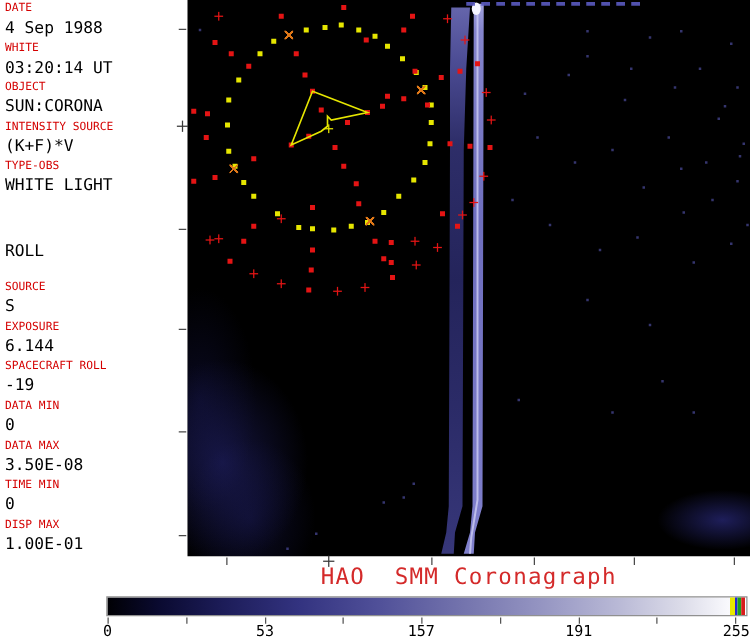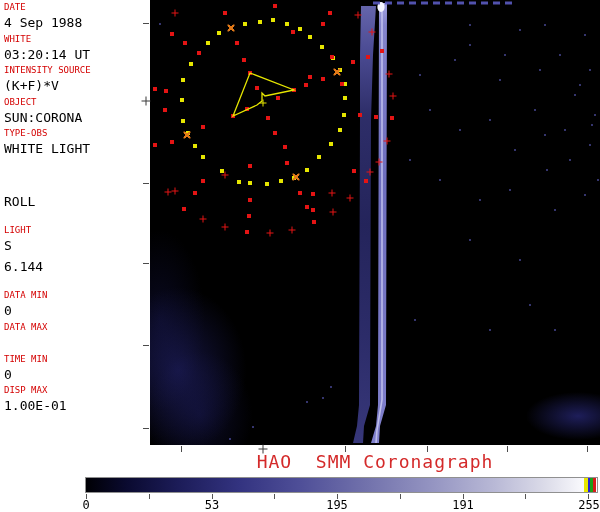--- a/index.html
+++ b/index.html
@@ -66,49 +66,55 @@
   <aside class="sidebar">
       <div class="field">
         <div class="flabel">DATE</div>
         <div class="fvalue">4 Sep 1988</div>
       </div>
       <div class="field">
         <div class="flabel">WHITE</div>
         <div class="fvalue">03:20:14 UT</div>
       </div>
       <div class="field">
+        <div class="flabel">OBJECT</div>
+        <div class="fvalue">SUN:CORONA</div>
+      </div>
+      <div class="field">
         <div class="flabel">INTENSITY SOURCE</div>
         <div class="fvalue">(K+F)*V</div>
       </div>
       <div class="field">
-        <div class="flabel">OBJECT</div>
-        <div class="fvalue">SUN:CORONA</div>
-      </div>
-      <div class="field">
         <div class="flabel">TYPE-OBS</div>
         <div class="fvalue">WHITE LIGHT</div>
       </div>
       <div class="field">
       </div>
       <div class="field">
         <div class="fvalue">ROLL</div>
       </div>
       <div class="field">
-        <div class="flabel">LIGHT</div>
+        <div class="flabel">SOURCE</div>
         <div class="fvalue">S</div>
       </div>
       <div class="field">
+        <div class="flabel">EXPOSURE</div>
         <div class="fvalue">6.144</div>
+      </div>
+      <div class="field">
+        <div class="flabel">SPACECRAFT ROLL</div>
+        <div class="fvalue">-19</div>
       </div>
       <div class="field">
         <div class="flabel">DATA MIN</div>
         <div class="fvalue">0</div>
       </div>
       <div class="field">
         <div class="flabel">DATA MAX</div>
+        <div class="fvalue">3.50E-08</div>
       </div>
       <div class="field">
         <div class="flabel">TIME MIN</div>
         <div class="fvalue">0</div>
       </div>
       <div class="field">
         <div class="flabel">DISP MAX</div>
         <div class="fvalue">1.00E-01</div>
       </div>
     </aside>
@@ -326,16 +332,16 @@
     <span class="cbtick" style="left: 149px;"></span>
     <span class="cbtick" style="left: 212px;"></span>
     <span class="cbtick" style="left: 274px;"></span>
     <span class="cbtick" style="left: 337px;"></span>
     <span class="cbtick" style="left: 400px;"></span>
     <span class="cbtick" style="left: 463px;"></span>
     <span class="cbtick" style="left: 525px;"></span>
     <span class="cbtick" style="left: 588px;"></span>
     <span class="cblabel" style="left: 86px;">0</span>
     <span class="cblabel" style="left: 212px;">53</span>
-    <span class="cblabel" style="left: 337px;">195</span>
+    <span class="cblabel" style="left: 337px;">157</span>
     <span class="cblabel" style="left: 463px;">191</span>
     <span class="cblabel" style="left: 589px;">255</span>
   </div>
 
 </body></html>

